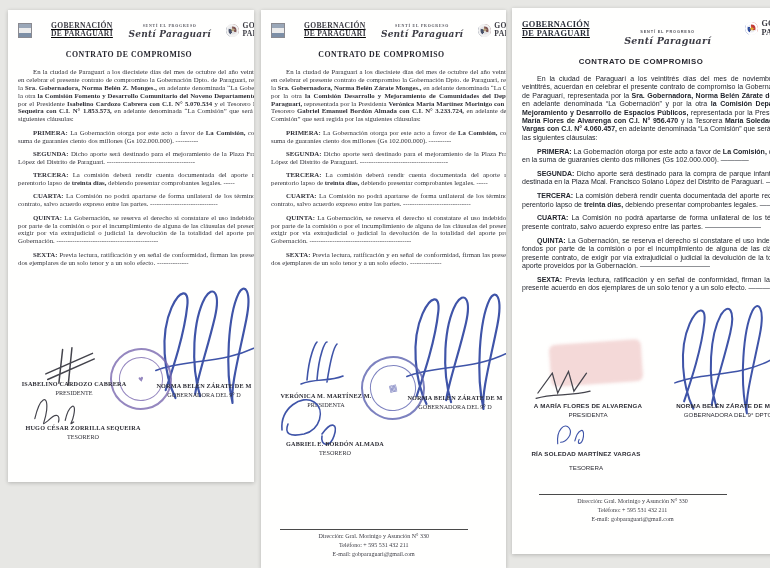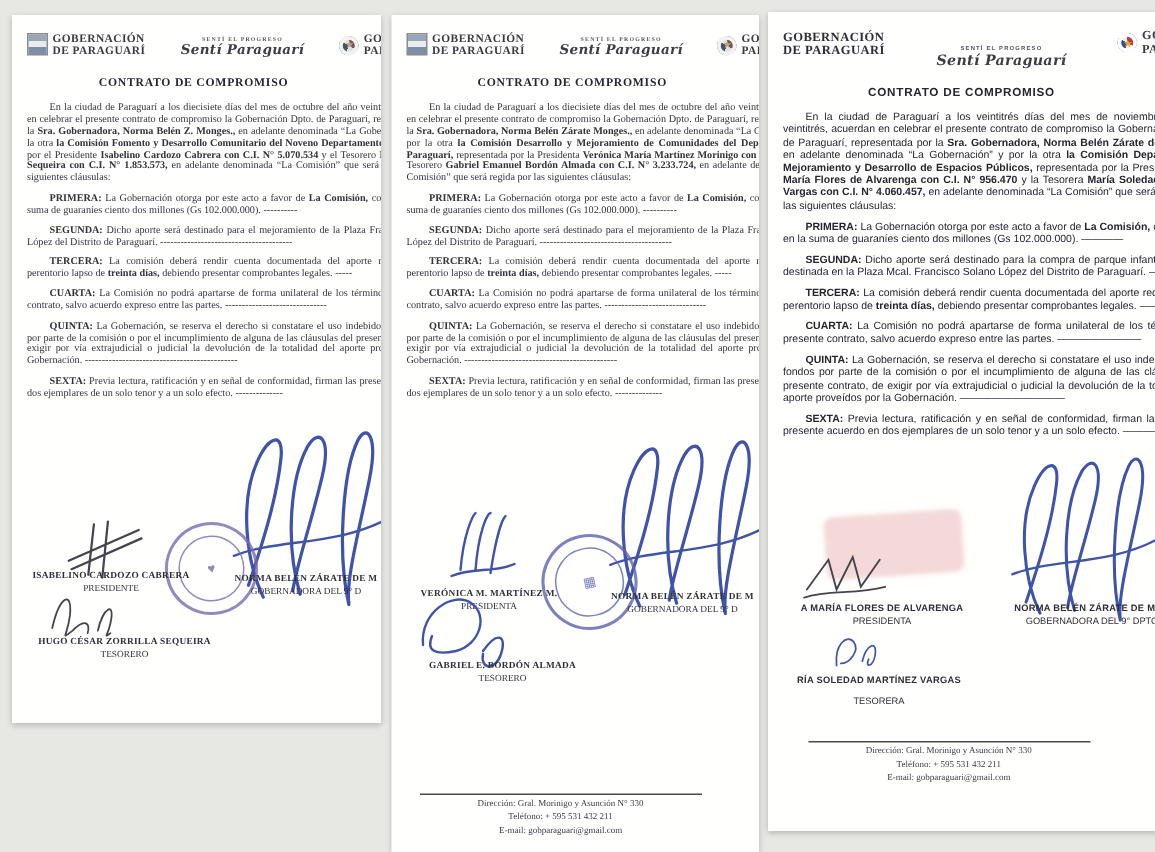--- a/index.html
+++ b/index.html
@@ -5,21 +5,21 @@
   html,body{margin:0;padding:0;}
   body{width:770px;height:568px;background:#e7e7e4;position:relative;overflow:hidden;
        font-family:"Liberation Serif",serif;}
   .page{position:absolute;background:#fffffe;box-shadow:0 1px 4px rgba(0,0,0,.22);overflow:hidden;}
   #p1{left:8px;top:10px;width:246px;height:472px;}
   #p2{left:261px;top:10px;width:245px;height:558px;}
   #p3{left:512px;top:8px;width:262px;height:546px;}
   .inner{padding:8px 0 0 10px;position:relative;height:100%;box-sizing:border-box;}
   
   .hdr{display:flex;align-items:flex-start;width:114%;margin-top:4px;}
-  .hdr-left{display:flex;gap:3px;}
+  .hdr-left{display:flex;gap:19px;align-items:center;text-decoration:underline;}
   .emb{width:12px;height:13px;border:1px solid #8a8a90;flex:0 0 auto;
        background:linear-gradient(#9aa7b8 0 34%,#ececec 34% 66%,#7d8fa6 66%);}
   .org{font-weight:700;font-size:7.6px;line-height:1.08;letter-spacing:.3px;color:#3a3a42;}
   .hdr-mid{flex:1;text-align:center;padding-top:2px;}
   .tag-small{font-size:3.9px;letter-spacing:.8px;color:#55555e;font-weight:700;}
   .tag-script{font-family:"DejaVu Serif",serif;font-style:italic;font-weight:700;
               font-size:9px;color:#3d3d46;margin-top:1px;letter-spacing:.2px;}
   .hdr-right{display:flex;gap:3px;align-items:center;}
   .gov-emb{width:13px;height:13px;border-radius:50%;flex:0 0 auto;display:flex;
            align-items:center;justify-content:center;font-size:7px;color:#e0a92e;

